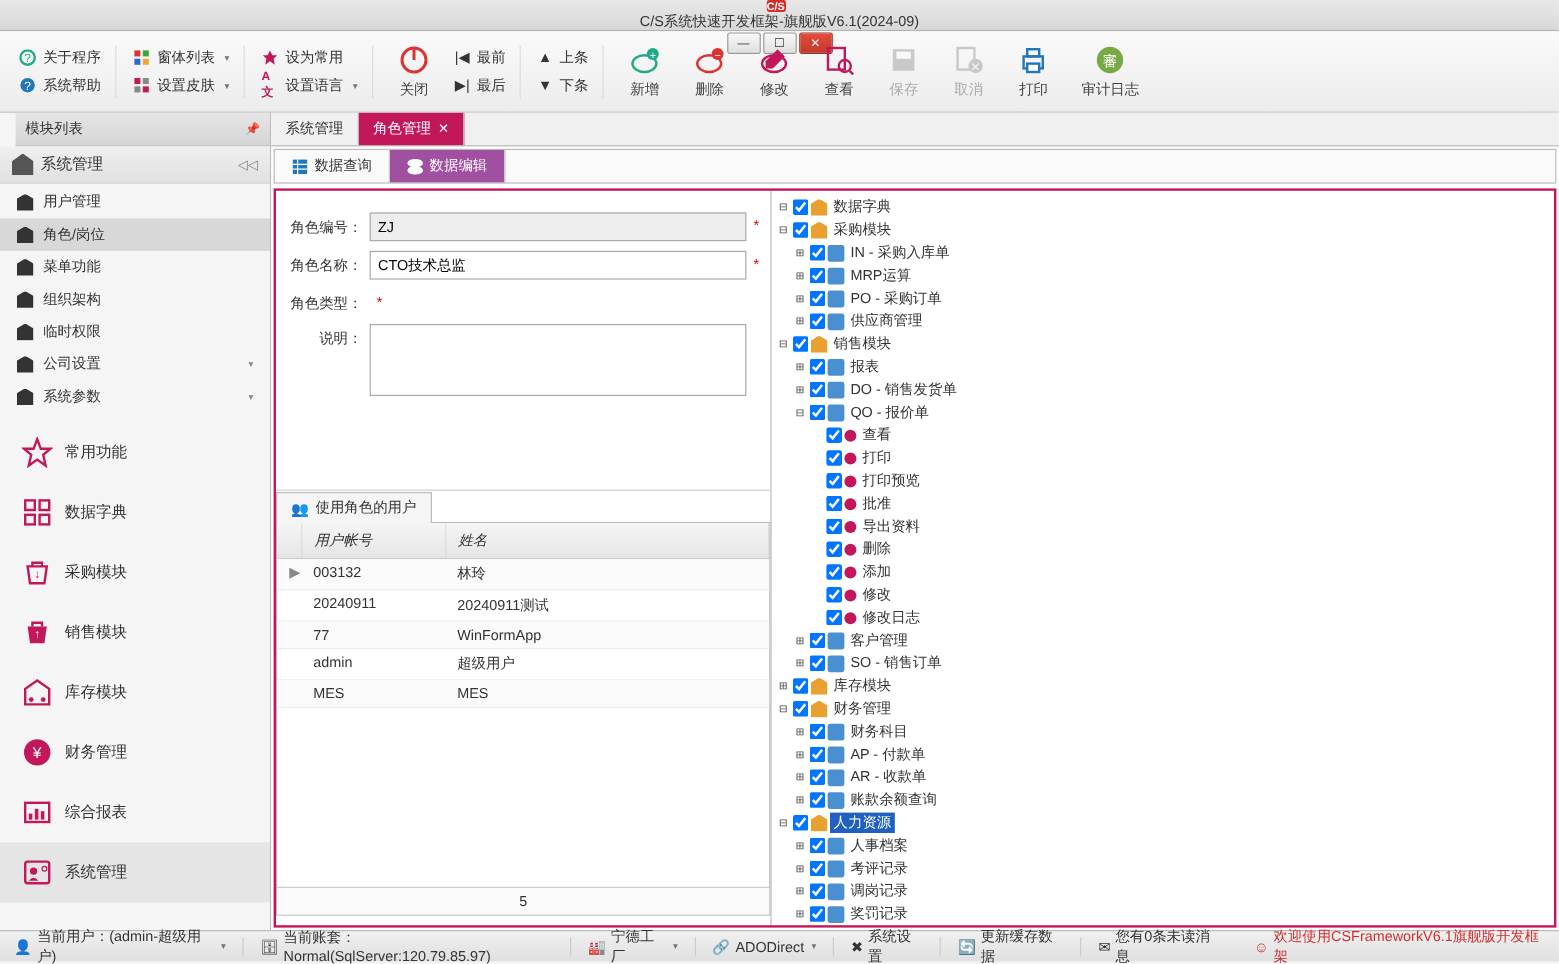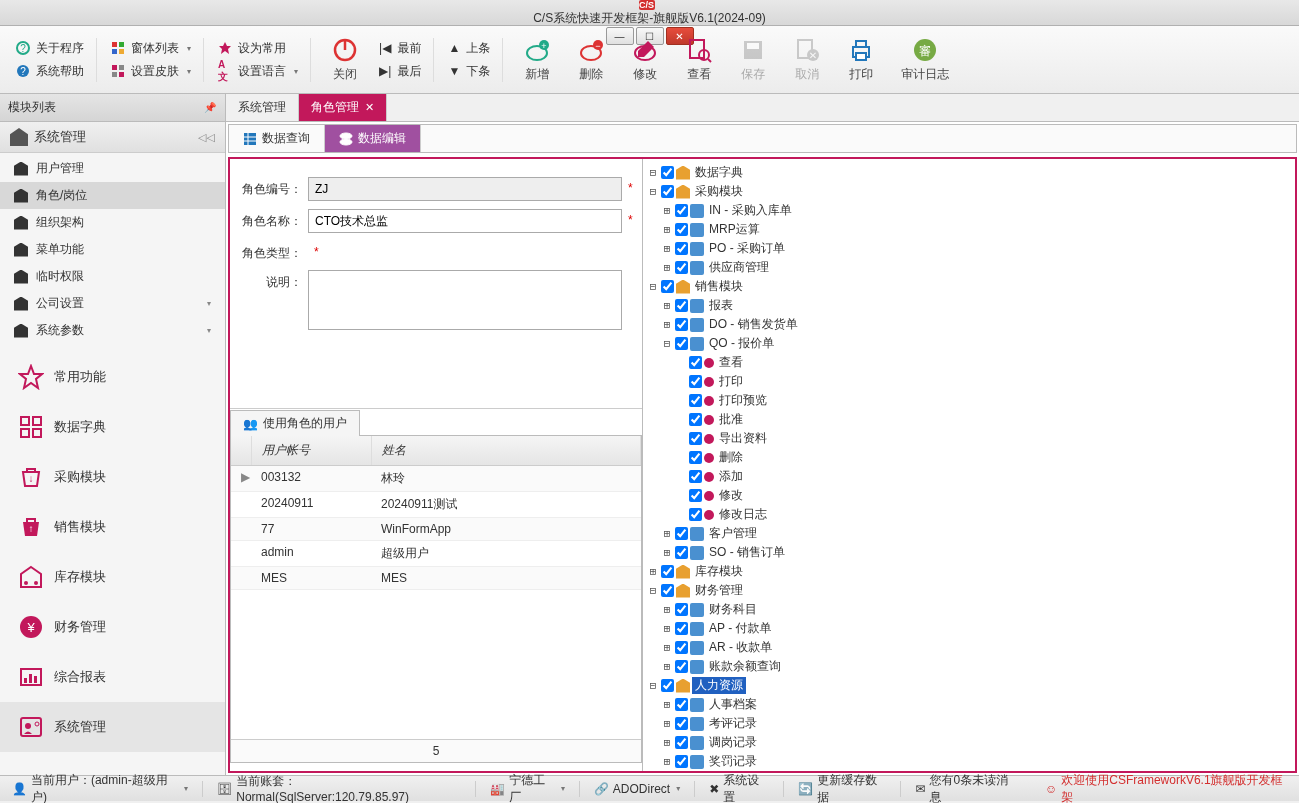--- a/index.html
+++ b/index.html
@@ -21,21 +21,21 @@
 .sm-row { display: flex; align-items: center; gap: 6px; padding: 2px 4px; cursor: pointer; font-size: 12px; }
 .big-btn { display: flex; flex-direction: column; align-items: center; padding: 4px 10px; cursor: pointer; border-radius: 3px; gap: 2px; min-width: 46px; }
 .big-btn .bi { width: 28px; height: 28px; display: flex; align-items: center; justify-content: center; font-size: 22px; }
 .big-btn .bl { font-size: 12px; color: #444; }
 .big-btn.disabled .bl { color: #aaa; }
 .big-btn.disabled .bi { opacity: 0.4; }
 
 
 .main { display: flex; height: calc(803px - 26px - 70px - 26px); }
 .sidebar { width: 226px; background: #f5f5f5; border-right: 1px solid #bbb; display: flex; flex-direction: column; }
-.sb-header { background: linear-gradient(#e5e5e5,#d5d5d5); padding: 5px 8px; font-size: 12px; border-bottom: 1px solid #bbb; display: flex; align-items: center; justify-content: space-between; }
+.sb-header { background: linear-gradient(#e5e5e5,#d5d5d5); padding: 5px 8px; font-size: 12px; border-bottom: 1px solid #bbb; display: flex; align-items: center; justify-content: space-between; margin-left: 13px; }
 .sb-pin { font-size: 10px; color: #888; }
 .sb-section-head { background: linear-gradient(#f0f0f0,#e0e0e0); padding: 6px 10px; border-bottom: 1px solid #ccc; display: flex; align-items: center; gap: 6px; font-size: 13px; }
 .sb-section-head .sh-icon { width: 18px; height: 18px; background: #555; clip-path: polygon(50% 0,100% 35%,100% 100%,0 100%,0 35%); }
 .sb-section-head .sh-nav { margin-left: auto; color: #888; font-size: 11px; }
 .sb-list { padding: 2px 0; }
 .sb-item { display: flex; align-items: center; gap: 8px; padding: 5px 14px; cursor: pointer; font-size: 12px; }
 .sb-item.active { background: #d8d8d8; }
 .sb-item .cube { width: 14px; height: 14px; background: #333; clip-path: polygon(50% 0,100% 30%,100% 100%,0 100%,0 30%); }
 .sb-item .dd { margin-left: auto; font-size: 8px; color: #888; }
 .sb-fav { display: flex; align-items: center; gap: 10px; padding: 12px 18px; cursor: pointer; font-size: 13px; }
@@ -298,25 +298,25 @@
         <div class="sb-item">
           <span class="cube"></span>
           <span>用户管理</span>
         </div>
         <div class="sb-item active">
           <span class="cube"></span>
           <span>角色/岗位</span>
         </div>
         <div class="sb-item">
           <span class="cube"></span>
-          <span>组织架构</span>
+          <span>菜单功能</span>
         </div>
         <div class="sb-item">
           <span class="cube"></span>
-          <span>菜单功能</span>
+          <span>组织架构</span>
         </div>
         <div class="sb-item">
           <span class="cube"></span>
           <span>临时权限</span>
         </div>
         <div class="sb-item">
           <span class="cube"></span>
           <span>公司设置</span>
           <span class="dd">▾</span>
         </div>

